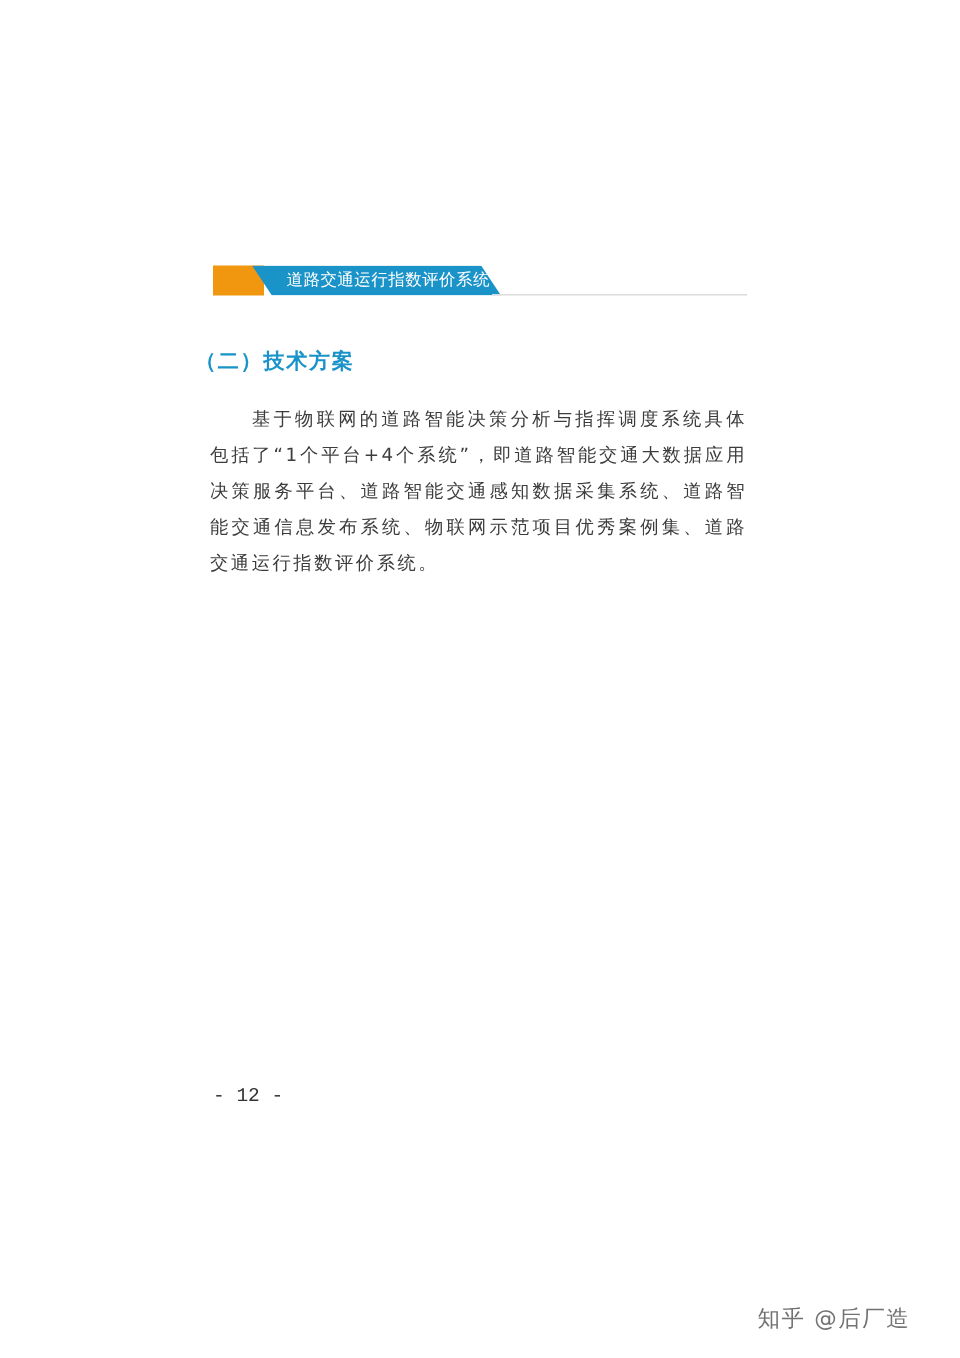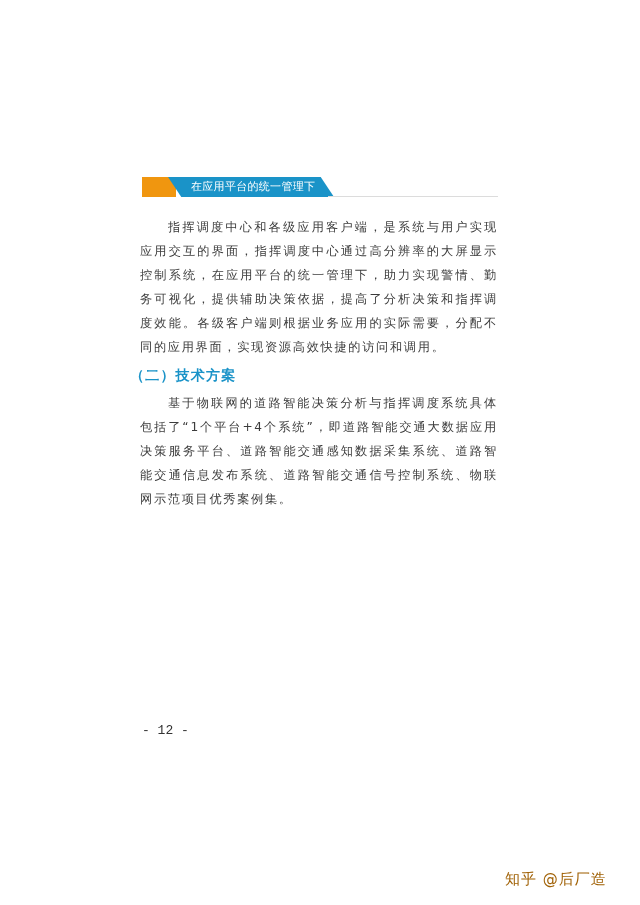--- a/index.html
+++ b/index.html
@@ -67,21 +67,21 @@
     .para {
       margin: 0;
       font-size: 12.2px;
       line-height: 24px;
       letter-spacing: 1.7px;
       text-indent: 28px;
       text-align: justify;
       color: #3c3c3c;
     }
     .heading {
-      margin: 4px;
+      margin: 14px;
       font-size: 14px;
       line-height: 24px;
       font-weight: bold;
       color: #1a93c8;
       letter-spacing: 1.2px;
       margin-left: -10px;
       padding-top: 0;
     }
     .page-number {
       position: absolute;
@@ -89,40 +89,39 @@
       top: 723px;
       font-family: Liberation Mono, monospace;
       font-size: 13px;
       color: #333333;
     }
     .watermark {
       position: absolute;
       left: 505px;
       top: 870px;
       font-size: 15px;
-      color: #a16207;
+      color: #737373;
       letter-spacing: 1px;
       white-space: nowrap;
     }
   </style>
 </head>
 <body>
 
 <div class="page">
 
   <div class="banner">
     <div class="banner-orange"></div>
     <div class="banner-blue"></div>
-    <span class="banner-title">在应用平台的统一管理下</span>
+    <span class="banner-title">道路交通运行指数评价系统</span>
     <div class="banner-rule"></div>
   </div>
 
   <div class="content">
-    <p class="para">指挥调度中心和各级应用客户端，是系统与用户实现应用交互的界面，指挥调度中心通过高分辨率的大屏显示控制系统，在应用平台的统一管理下，助力实现警情、勤务可视化，提供辅助决策依据，提高了分析决策和指挥调度效能。各级客户端则根据业务应用的实际需要，分配不同的应用界面，实现资源高效快捷的访问和调用。</p>
     <h2 class="heading">（二）技术方案</h2>
-    <p class="para">基于物联网的道路智能决策分析与指挥调度系统具体包括了“1个平台+4个系统”，即道路智能交通大数据应用决策服务平台、道路智能交通感知数据采集系统、道路智能交通信息发布系统、道路智能交通信号控制系统、物联网示范项目优秀案例集。</p>
+    <p class="para">基于物联网的道路智能决策分析与指挥调度系统具体包括了“1个平台+4个系统”，即道路智能交通大数据应用决策服务平台、道路智能交通感知数据采集系统、道路智能交通信息发布系统、物联网示范项目优秀案例集、道路交通运行指数评价系统。</p>
   </div>
 
   <div class="page-number">- 12 -</div>
 
   <div class="watermark">知乎 @后厂造</div>
 
 </div>
 
 </body></html>

